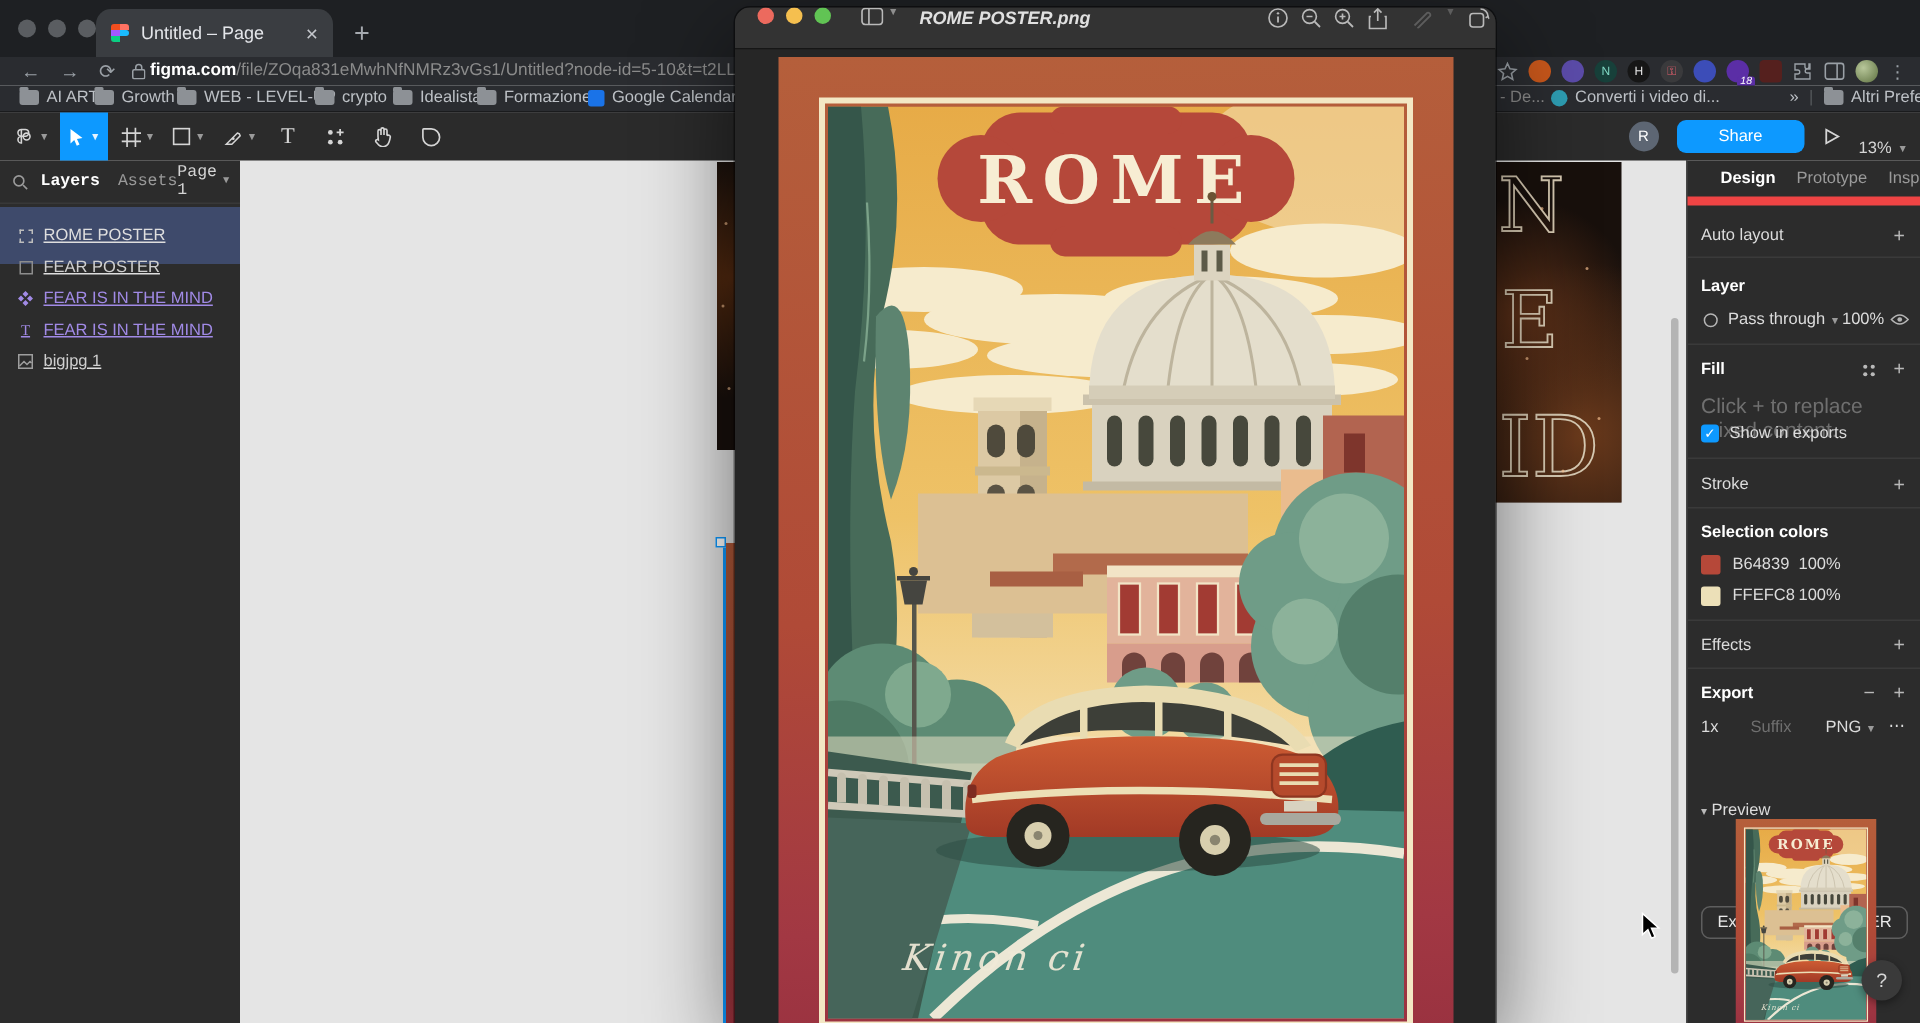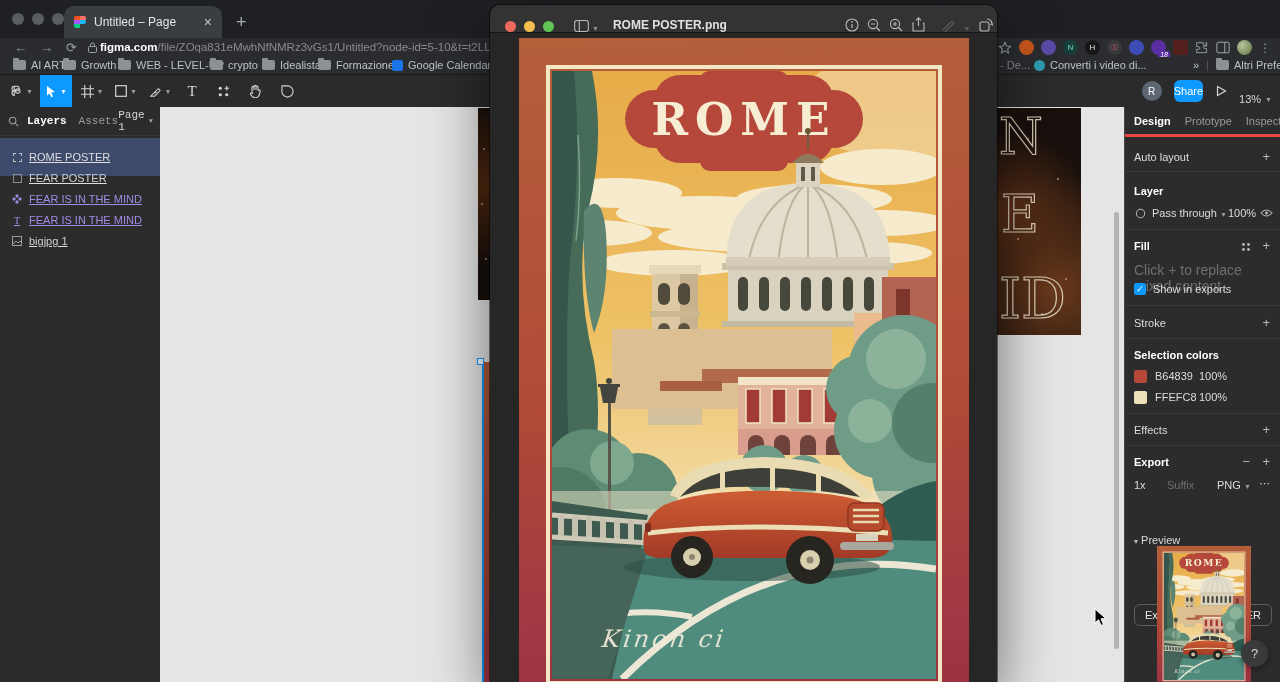--- a/index.html
+++ b/index.html
@@ -37,21 +37,21 @@
 
   
   .figbar { left:0; top:75px; width:1280px; height:32px; background:#2b2b2b; z-index:3; }
   .tool { position:absolute; top:0; height:32px; display:flex; align-items:center; justify-content:center; gap:3px; color:#d5d5d5; }
   .tool svg { display:block; }
   .chev { font-size:7px; color:#9a9a9a; }
   .tool.sel { background:#0d99ff; color:#fff; }
   .tool.sel .chev { color:#e8f4ff; }
   .fig-right { position:absolute; right:8px; top:0; height:32px; display:flex; align-items:center; gap:12px; }
   .avatarR { width:20px; height:20px; border-radius:50%; background:#5d6673; color:#fff; font-size:10px; display:flex; align-items:center; justify-content:center; }
-  .sharebtn { background:#0d99ff; color:#fff; font-size:11px; padding:5px 0; border-radius:6px; border:none; }
+  .sharebtn { background:#0d99ff; color:#fff; font-size:11px; padding:5px 28px; border-radius:6px; border:none; }
   .zoomctl { color:#d5d5d5; font-size:11px; display:flex; gap:4px; align-items:center;margin-top:16px; }
 
   
   .lpanel { left:0; top:107px; width:160px; height:575px; background:#2c2c2c; z-index:2; }
   .lhead { position:absolute; left:0; top:0; width:160px; height:29px; display:flex; align-items:center; border-bottom:1px solid #383838;font-family:Liberation Mono, monospace; }
   .lhead .t1 { color:#fff; font-size:11px; font-weight:bold; margin-left:27px; }
   .lhead .t2 { color:#9a9a9a; font-size:11px; margin-left:12px; }
   .lhead .pg { color:#d5d5d5; font-size:11px; margin-left:auto; margin-right:10px; display:flex; gap:4px; align-items:center;}
   .lrow { position:absolute; left:0; width:160px; height:38px; display:flex; align-items:center; font-size:11px; color:#dedede;text-decoration:underline; }
   .lrow .lic { width:12px; margin-left:11px; margin-right:6px; display:flex; justify-content:center; color:#9e9e9e; font-size:9px; }
@@ -76,39 +76,39 @@
   .cscroll { position:absolute; left:954px; top:105px; width:5px; height:437px; background:#b4b4b4; border-radius:3px; }
   .cursor { position:absolute; left:934px; top:501px; }
 
   
   .rpanel { left:1124px; top:107px; width:156px; height:575px; background:#2c2c2c; border-left:1px solid #464646; z-index:2;
             color:#dcdcdc; font-size:11px; }
   .rdiv { position:absolute; left:0; width:156px; height:1px; background:#3a3a3a; }
   .rlabel { position:absolute; left:9px; color:#dcdcdc; }
   .rbold { font-weight:bold; color:#fff; }
   .rplus { position:absolute; color:#b9b9b9; font-size:13px; }
-  .tabrow { position:absolute; left:0; top:0; width:156px; height:30px; display:flex; align-items:center; gap:14px; padding-left:9px; border-bottom:3px solid #ef4444; }
+  .tabrow { position:absolute; left:0; top:0; width:156px; height:30px; display:flex; align-items:center; gap:14px; padding-left:22px; border-bottom:6px solid #ef4444; }
   .tabrow .on { color:#fff; font-weight:bold; }
   .tabrow .off { color:#9a9a9a; }
   .dim { color:#8b8b8b; }
   .faint { color:#6f6f6f; }
   .swatch { position:absolute; left:9px; width:13px; height:13px; border-radius:2px; }
   .cbox { position:absolute; left:9px; width:12px; height:12px; background:#0d99ff; border-radius:2.5px; color:#fff; font-size:9px; line-height:12px; text-align:center; }
   .exportbtn { position:absolute; left:9px; top:497px; width:138px; height:22px; border:1px solid #5e5e5e; border-radius:6px;
                background:none; color:#eaeaea; font-size:11px; }
   .thumbwrap { position:absolute; left:32px; top:439px; width:94px; height:136px; overflow:hidden; }
   .thumbscale { transform:scale(0.2089); transform-origin:0 0; width:450px; height:674px; }
   .helpbtn { position:absolute; left:116px; top:533px; width:27px; height:27px; border-radius:50%; background:#3a3a3a;
              color:#d8d8d8; font-size:13px; display:flex; align-items:center; justify-content:center; box-shadow:0 2px 6px rgba(0,0,0,.4); }
 
   
   .pwin { left:490px; top:5px; width:507px; height:677px; background:#262626; border-radius:10px 10px 0 0;
           box-shadow:0 22px 60px rgba(0,0,0,.55), 0 0 0 1px rgba(0,0,0,.45); z-index:10; overflow:hidden; }
   .ptitle { position:absolute; left:0; top:0; width:557px; height:28px; background:#333333; border-bottom:1px solid #161616;
-            display:flex; align-items:flex-end; }
+            display:flex; align-items:flex-start;font-style:italic; }
   .ptl { display:flex; gap:8px; margin-left:15px; }
   .ptl i { width:11px; height:11px; border-radius:50%; }
   .pname { color:#e0e0e0; font-size:12px; font-weight:bold; margin-left:14px; }
   .pic { display:flex; align-items:center; justify-content:center; width:22px; color:#b9b9b9; }
   .pic.dimi { color:#5d5d5d; }
 
   
   .poster { position:absolute; left:29px; top:33px; width:450px; height:674px;
             background:linear-gradient(178deg,#b55f3b 0%,#b04a37 55%,#a23843 85%,#97303f 100%); }
   .pframe { position:absolute; left:27px; top:27px; right:27px; bottom:27px; border:4px solid #f3e7c4; }

